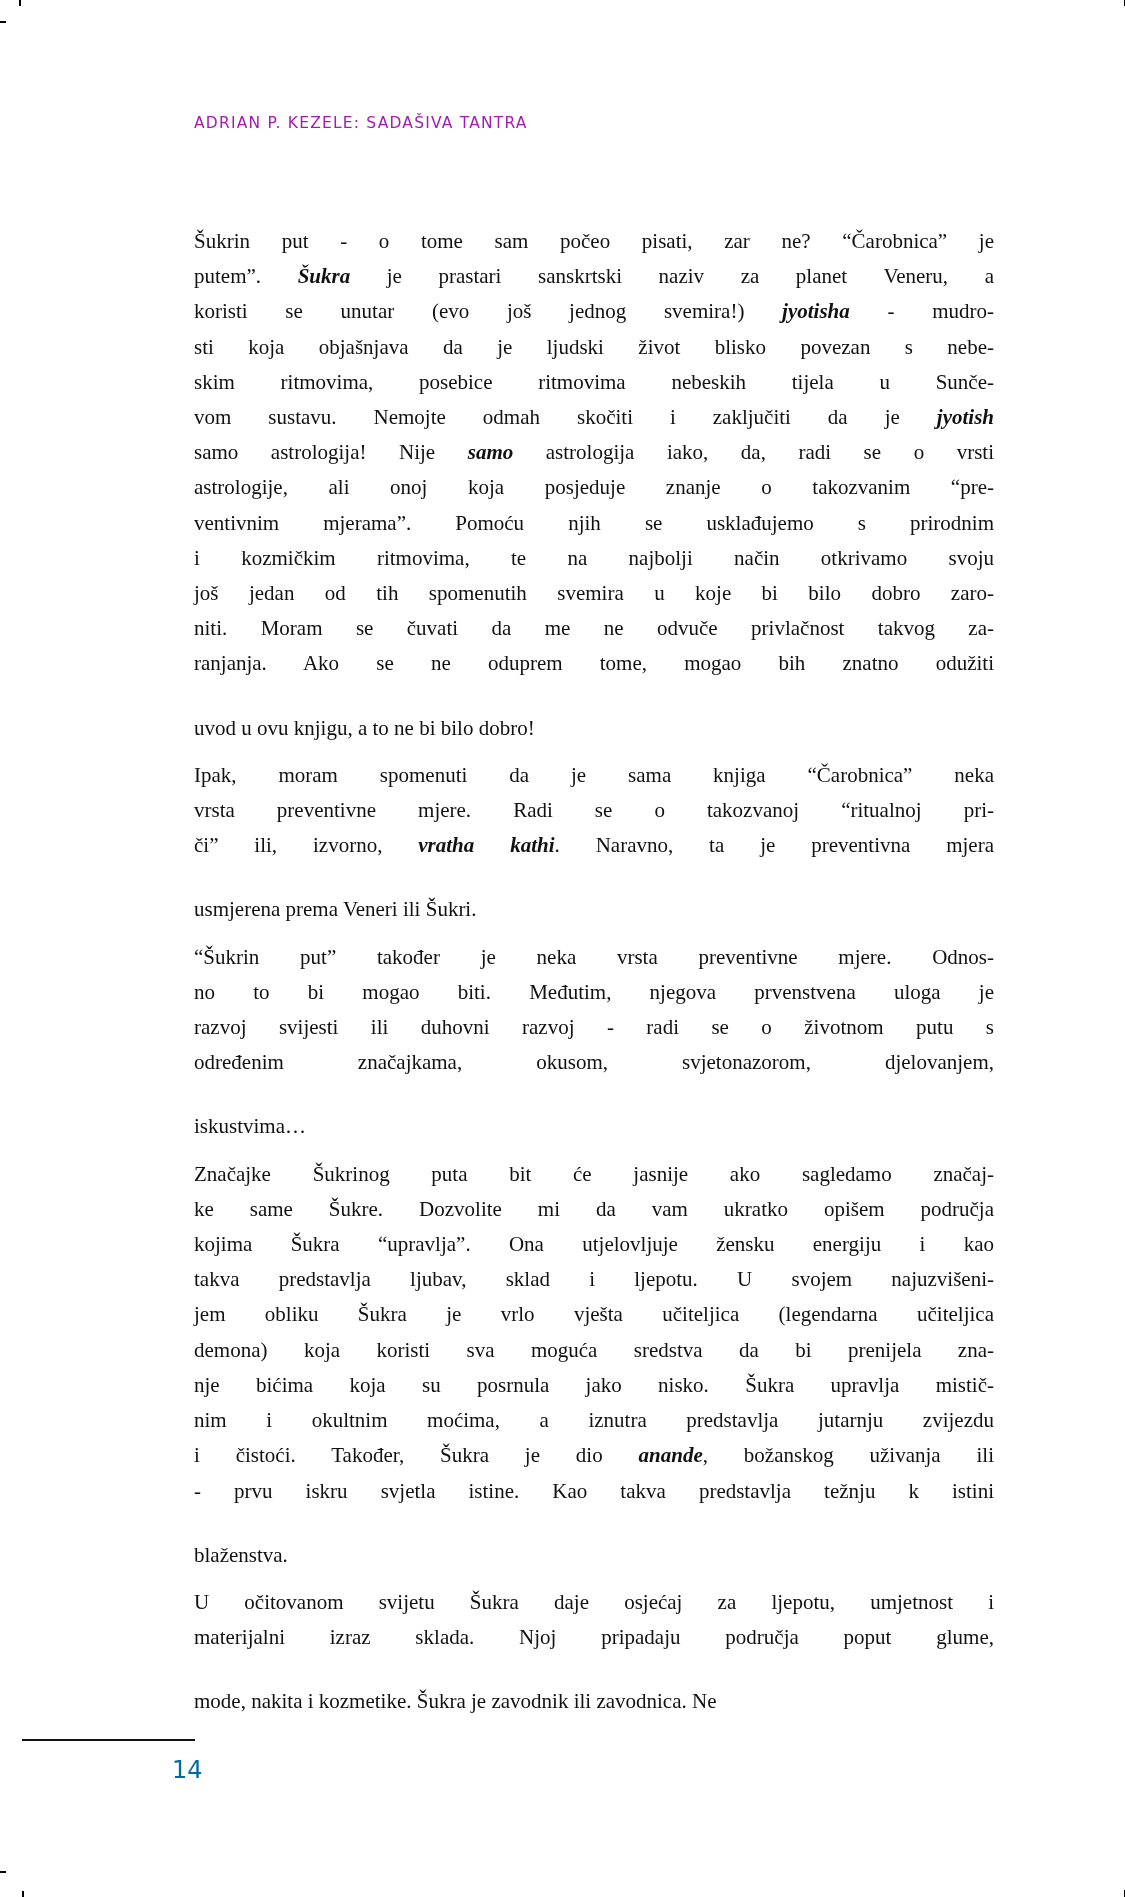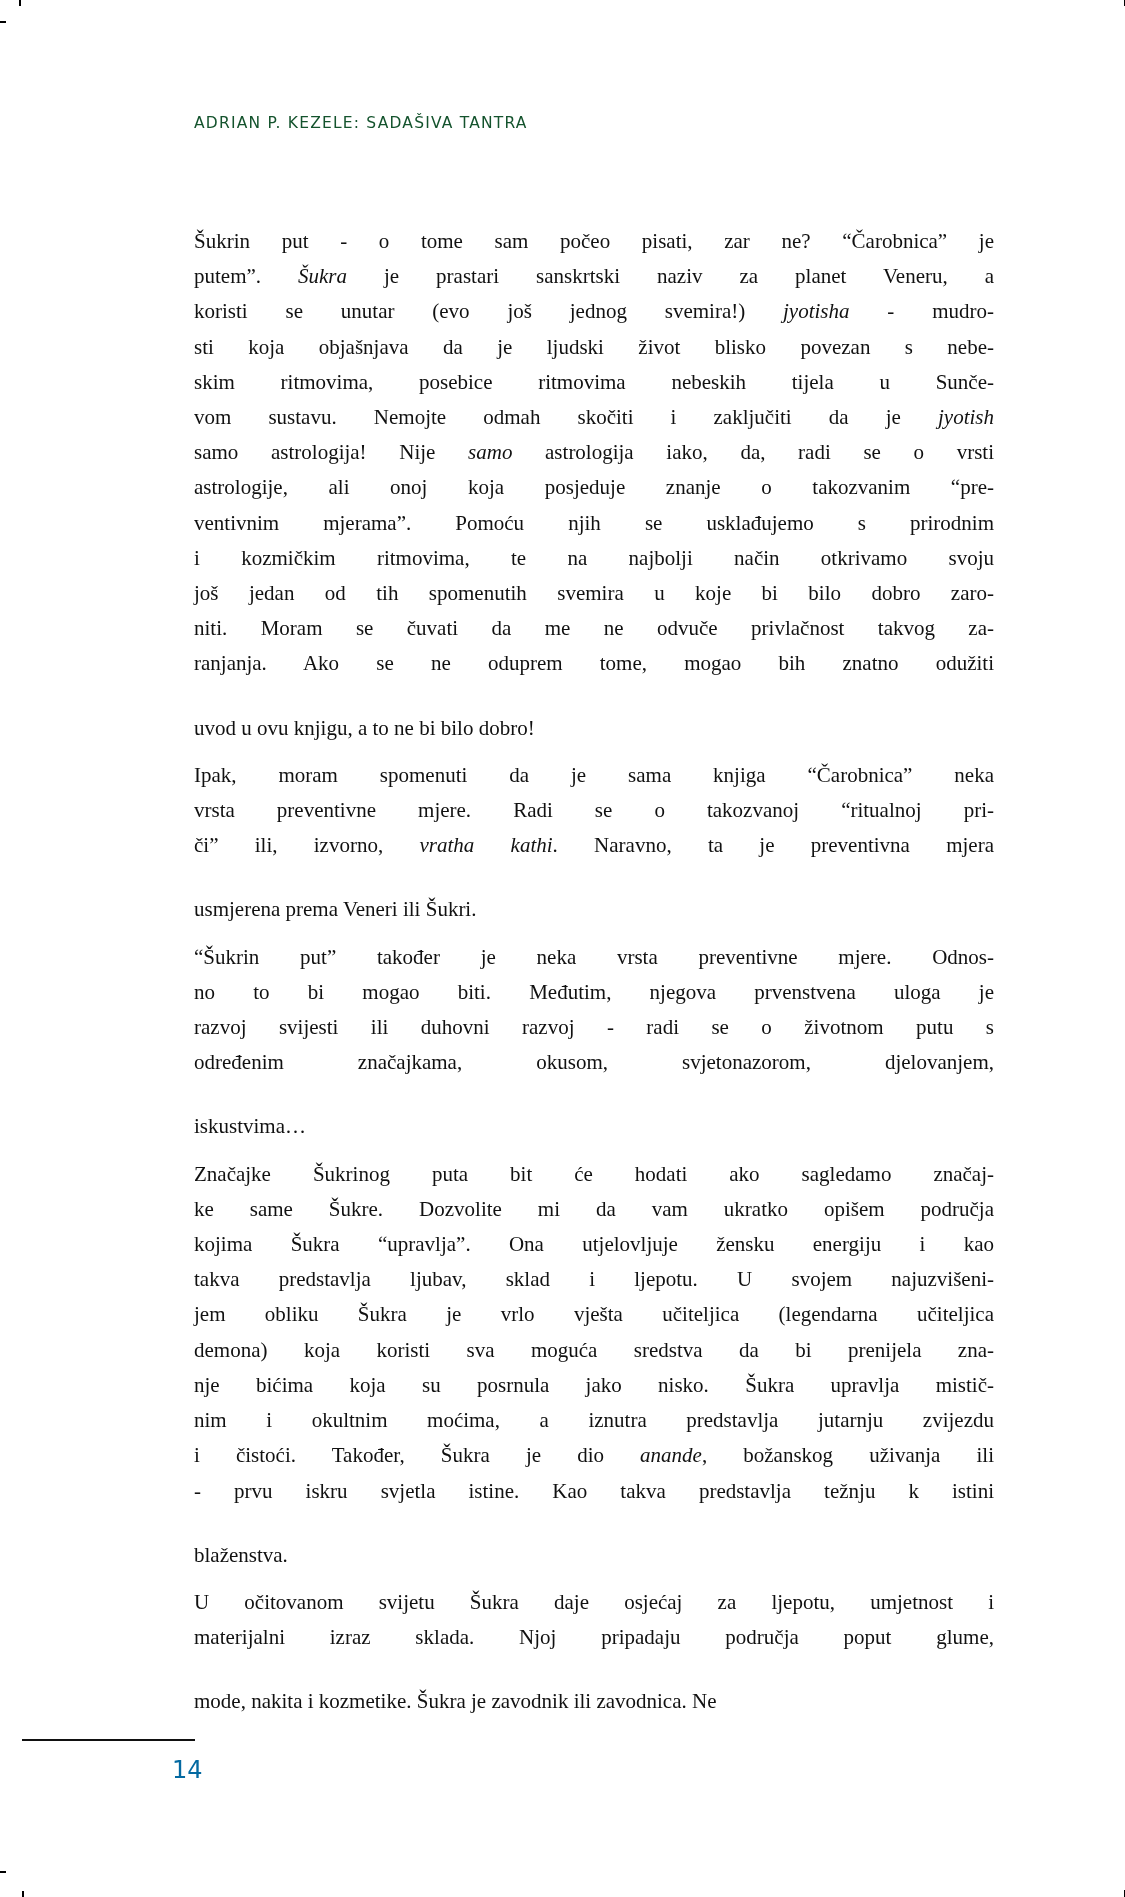--- a/index.html
+++ b/index.html
@@ -1,35 +1,35 @@
 <!DOCTYPE html>
 <html><head>
 <meta charset="utf-8">
 <style>
   html, body { margin:0; padding:0; background:#ffffff; }
   body { width:1125px; height:1897px; position:relative; overflow:hidden; color:#111; }
   .crop { position:absolute; background:#000; }
   .header {
     position:absolute; left:194px; top:114px;
-    font-family:"DejaVu Sans", sans-serif; font-size:15.5px; letter-spacing:1.2px; color:#14532d;
+    font-family:"DejaVu Sans", sans-serif; font-size:15.5px; letter-spacing:1.2px; color:#a21caf;
   }
   .body-text {
     position:absolute; left:194px; top:224px; width:800px;
     font-family:"Liberation Serif", serif; font-size:21px; line-height:35.2px;
     text-align:justify; color:#111;
   }
   .body-text p { margin:0 0 12px 0; text-align:justify; text-align-last:justify; }
   .line { display:block; white-space:nowrap; text-align:justify; text-align-last:justify; }
   .line.left { text-align-last:left;margin-top:29px; }
   .footer-rule { position:absolute; left:22px; top:1739px; width:173px; height:2px; background:#111; }
   .page-num {
     position:absolute; left:172px; top:1756px;
     font-family:"DejaVu Sans", sans-serif; font-size:24px; color:#0369a1;
   }
-  i { font-style:italic; }
+  i { font-style:italic;font-weight:bold; }
 </style>
 </head>
 <body>
 
 <div class="crop" style="left:19px;top:0;width:2px;height:6px;"></div>
 <div class="crop" style="left:0;top:21px;width:6px;height:2px;"></div>
 <div class="crop" style="left:1124px;top:0;width:1px;height:6px;"></div>
 <div class="crop" style="left:0;top:1871px;width:6px;height:2px;"></div>
 <div class="crop" style="left:22px;top:1891px;width:2px;height:6px;"></div>
 <div class="crop" style="left:1124px;top:1890px;width:1px;height:7px;"></div>
@@ -60,21 +60,21 @@
       <span class="line left"><span>usmjerena prema Veneri ili Šukri.</span></span>
     </p>
     <p>
       <span class="line"><span>“Šukrin put” također je neka vrsta preventivne mjere. Odnos-</span></span>
       <span class="line"><span>no to bi mogao biti. Međutim, njegova prvenstvena uloga je</span></span>
       <span class="line"><span>razvoj svijesti ili duhovni razvoj - radi se o životnom putu s</span></span>
       <span class="line"><span>određenim značajkama, okusom, svjetonazorom, djelovanjem,</span></span>
       <span class="line left"><span>iskustvima…</span></span>
     </p>
     <p>
-      <span class="line"><span>Značajke Šukrinog puta bit će hodati ako sagledamo značaj-</span></span>
+      <span class="line"><span>Značajke Šukrinog puta bit će jasnije ako sagledamo značaj-</span></span>
       <span class="line"><span>ke same Šukre. Dozvolite mi da vam ukratko opišem područja</span></span>
       <span class="line"><span>kojima Šukra “upravlja”. Ona utjelovljuje žensku energiju i kao</span></span>
       <span class="line"><span>takva predstavlja ljubav, sklad i ljepotu. U svojem najuzvišeni-</span></span>
       <span class="line"><span>jem obliku Šukra je vrlo vješta učiteljica (legendarna učiteljica</span></span>
       <span class="line"><span>demona) koja koristi sva moguća sredstva da bi prenijela zna-</span></span>
       <span class="line"><span>nje bićima koja su posrnula jako nisko. Šukra upravlja mistič-</span></span>
       <span class="line"><span>nim i okultnim moćima, a iznutra predstavlja jutarnju zvijezdu</span></span>
       <span class="line"><span>i čistoći. Također, Šukra je dio </span><i>anande</i><span>, božanskog uživanja ili</span></span>
       <span class="line"><span>- prvu iskru svjetla istine. Kao takva predstavlja težnju k istini</span></span>
       <span class="line left"><span>blaženstva.</span></span>

